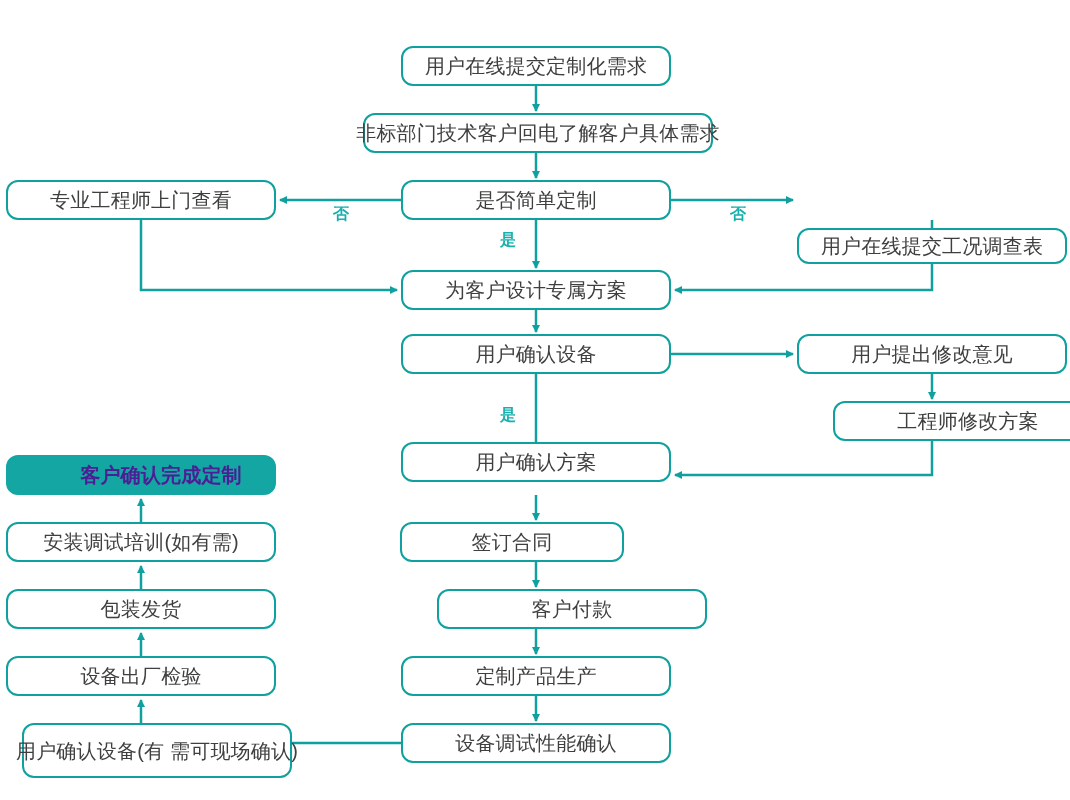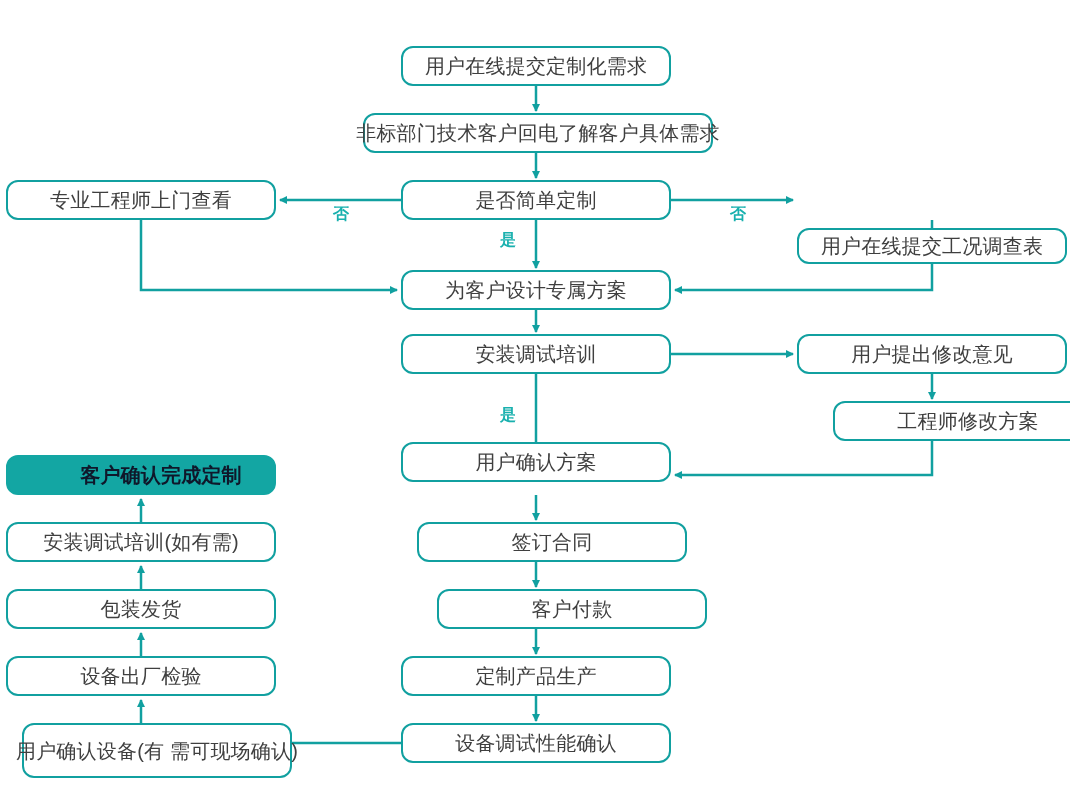--- a/index.html
+++ b/index.html
@@ -37,21 +37,21 @@
     display: flex;
     align-items: center;
     justify-content: center;
     text-align: center;
     white-space: nowrap;
     letter-spacing: 0.2px;
   }
   .node.filled {
     background: #13a6a3;
     border-color: #13a6a3;
-    color: #0f172a;
+    color: #4c1d95;
     font-weight: bold;
     padding-left: 40px;
   }
   .edge-label {
     position: absolute;
     color: #18b0ae;
     font-size: 16px;
     font-weight: bold;
     white-space: nowrap;
   }
@@ -101,25 +101,25 @@
       </g>
   </svg>
 
   <div id="node-layer">
       <div class="node" style="left: 401px; top: 46px; width: 270px; height: 40px;">用户在线提交定制化需求</div>
       <div class="node" style="left: 363px; top: 113px; width: 350px; height: 40px;">非标部门技术客户回电了解客户具体需求</div>
       <div class="node" style="left: 401px; top: 180px; width: 270px; height: 40px;">是否简单定制</div>
       <div class="node" style="left: 6px; top: 180px; width: 270px; height: 40px;">专业工程师上门查看</div>
       <div class="node" style="left: 797px; top: 180px; width: 270px; height: 36px; margin-top: 48px;">用户在线提交工况调查表</div>
       <div class="node" style="left: 401px; top: 270px; width: 270px; height: 40px;">为客户设计专属方案</div>
-      <div class="node" style="left: 401px; top: 334px; width: 270px; height: 40px;">安装调试培训</div>
+      <div class="node" style="left: 401px; top: 334px; width: 270px; height: 40px;">用户确认设备</div>
       <div class="node" style="left: 797px; top: 334px; width: 270px; height: 40px;">用户提出修改意见</div>
       <div class="node" style="left: 797px; top: 401px; width: 270px; height: 40px; margin-left: 36px;">工程师修改方案</div>
       <div class="node" style="left: 401px; top: 442px; width: 270px; height: 40px;">用户确认方案</div>
-      <div class="node" style="left: 417px; top: 522px; width: 270px; height: 40px;">签订合同</div>
+      <div class="node" style="left: 400px; top: 522px; width: 224px; height: 40px;">签订合同</div>
       <div class="node" style="left: 401px; top: 589px; width: 270px; height: 40px; margin-left: 36px;">客户付款</div>
       <div class="node" style="left: 401px; top: 656px; width: 270px; height: 40px; text-align: center;">定制产品生产</div>
       <div class="node" style="left: 401px; top: 723px; width: 270px; height: 40px;">设备调试性能确认</div>
       <div class="node" style="left: 22px; top: 723px; width: 270px; height: 55px;">用户确认设备(有 需可现场确认)</div>
       <div class="node" style="left: 6px; top: 656px; width: 270px; height: 40px;">设备出厂检验</div>
       <div class="node" style="left: 6px; top: 589px; width: 270px; height: 40px;">包装发货</div>
       <div class="node" style="left: 6px; top: 522px; width: 270px; height: 40px;">安装调试培训(如有需)</div>
       <div class="node filled" style="left: 6px; top: 455px; width: 270px; height: 40px;">客户确认完成定制</div>
     </div>
   <div id="label-layer">

